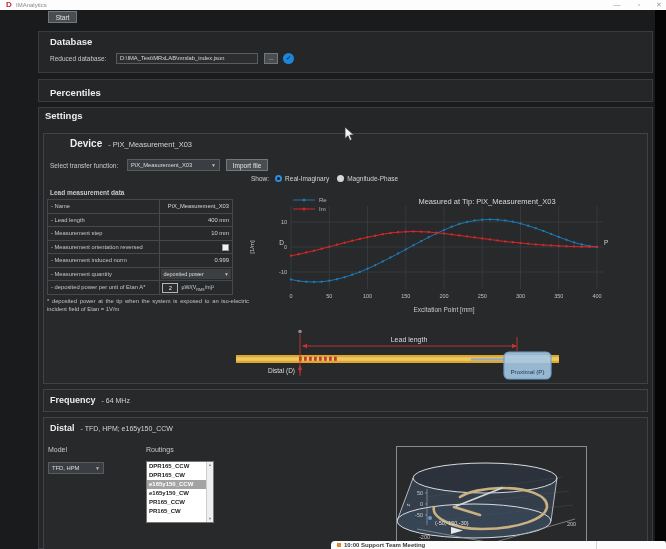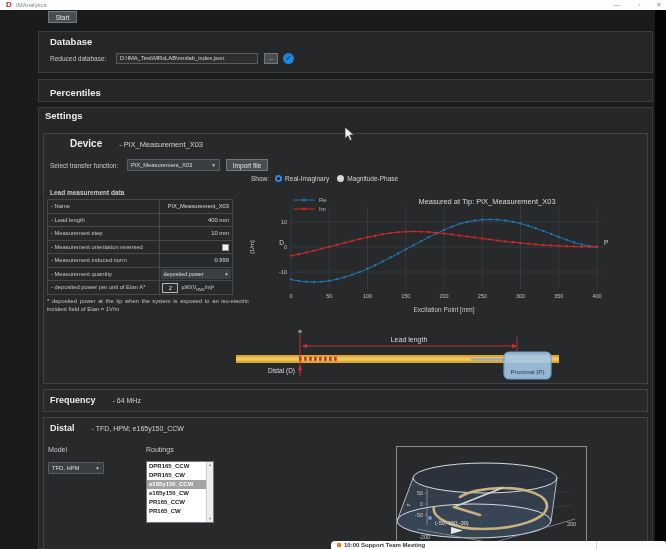--- a/index.html
+++ b/index.html
@@ -9,21 +9,21 @@
 
   
   .titlebar { position:absolute; left:0; top:0; width:666px; height:10px; background:#fdfdfd; }
   .logo { position:absolute; left:6px; top:0px; font-size:8px; font-weight:bold; color:#c4252b; line-height:10px;}
   .wtitle { position:absolute; left:16px; top:0px; font-size:6px; color:#8a8a8a; line-height:10px;}
   .wctrl { position:absolute; top:0; width:14px; height:10px; font-size:7px; color:#9a9a9a; text-align:center; line-height:10px;}
 
   .panel { position:absolute; background:#242628; border:1px solid #3a3d40; }
   .subpanel { position:absolute; background:#27292b; border:1px solid #404346; }
   .hdr { font-size:9.5px; font-weight:bold; color:#ececec; }
-  .hdr-suffix { font-size:7.5px; font-weight:normal; color:#d2d2d2; margin-left:17px;}
+  .hdr-suffix { font-size:7.5px; font-weight:normal; color:#d2d2d2; margin-left:6px;}
   .lbl { font-size:6.5px; color:#c9c9c9; }
 
   .btn { position:absolute; background:#4a4d50; border:1px solid #74777a; color:#e2e2e2; font-size:6.5px; text-align:center; }
   .tinput { position:absolute; background:#2b2d2f; border:1px solid #595c5f; color:#d8d8d8; font-size:5.8px; line-height:9px; padding:0 3px; overflow:hidden; white-space:nowrap; }
   .selbox { position:absolute; background:#3a3d41; border:1px solid #595c5f; color:#dcdcdc; font-size:5.8px; display:flex; align-items:center; justify-content:space-between; padding:0 3px; }
   .caret { font-size:5px; color:#bbb; margin-left:2px;}
 
   
   .mtable { position:absolute; left:3px; top:65px; width:186px; border:1px solid #46494c; border-bottom:none;}
   .mrow { display:flex; height:13.5px; border-bottom:1px solid #46494c; }

